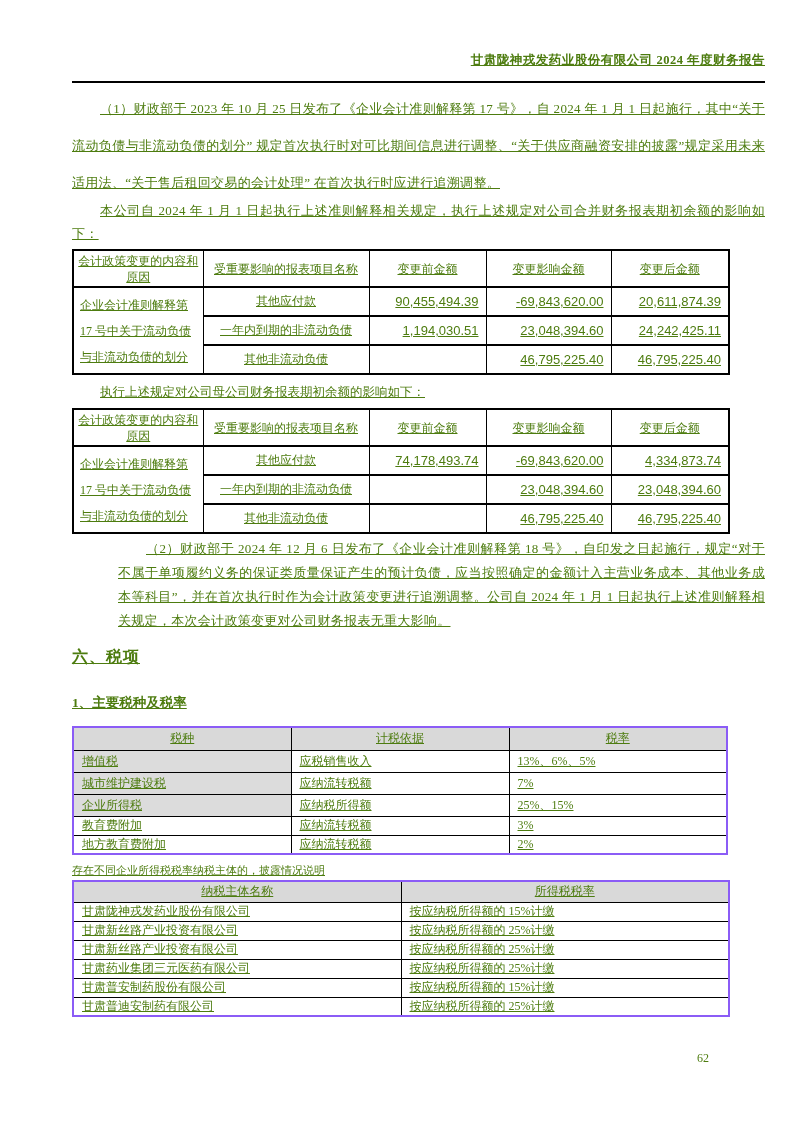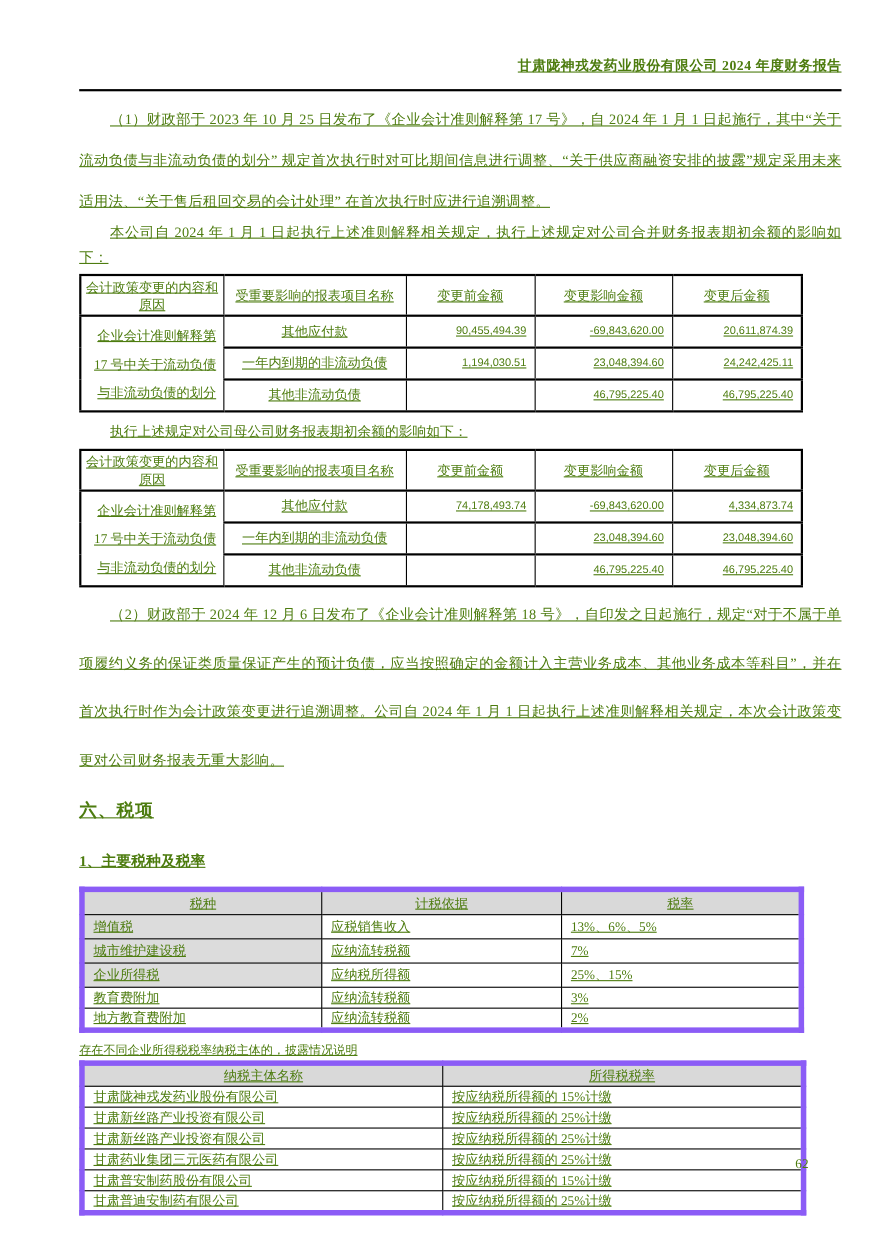--- a/index.html
+++ b/index.html
@@ -28,63 +28,63 @@
   .para {
     font-size:13px;
     line-height:37px;
     text-align:justify;
     text-indent:28px;
     letter-spacing:.3px;
   }
   .para-first { margin-top:7px; }
   .para-single { line-height:23px; margin-top:-2px; }
   .para-intro2 { font-size:12.5px; line-height:21px; margin:7px 0 5px 0; text-indent:28px; }
-  .para-last { margin-top:3px; line-height:44px; }
+  .para-last { margin-top:3px; line-height:24px;margin-left:46px; }
 
   table { border-collapse:collapse; table-layout:fixed; width:656px; }
   .t-policy { border:2px solid #000; margin-top:4px;padding-left:28px; }
   .t-policy th, .t-policy td {
     border:1px solid #000;
     border-top-width:2px; border-bottom-width:2px;
     font-size:12px; font-weight:normal;
     vertical-align:middle;
   }
   .t-policy th { height:37px; text-align:center; line-height:16px; padding:1px 4px; }
   .t-policy td { height:29px; }
   .t-policy .c-reason { width:130px; }
   .t-policy .c-item   { width:166px; }
   .t-policy .c-before { width:117px; }
   .t-policy .c-impact { width:125px; }
   .t-policy .c-after  { width:118px; }
-  .t-policy td.reason { text-align:right; padding:2px 6px; line-height:26px; }
+  .t-policy td.reason { text-align:left; padding:2px 6px; line-height:26px; }
   .t-policy td.item { text-align:center; }
   .t-policy td.num {
     text-align:right; padding-right:7px;
     font-family:"Liberation Sans","DejaVu Sans",sans-serif;
-    font-size:10px;
-  }
-
-  .t-simple { border:5px solid #8b5cf6; }
+    font-size:13px;
+  }
+
+  .t-simple { border:2px solid #8b5cf6; }
   .t-simple th, .t-simple td { border:1px solid #000; font-size:12px; font-weight:normal; vertical-align:middle; }
   .t-simple th { background:#d9d9d9; text-align:center; }
   .t-tax { margin-top:14px; }
   .t-tax th { height:23px; }
   .t-tax td { height:22px; text-align:left; padding-left:8px; }
   .t-tax td.shaded { background:#dcdcdc; }
   .t-tax tr.short td { height:19px; }
   .t-tax .c3 { width:218px; }
   .t-entity th { height:21px; }
   .t-entity td { height:19px; text-align:left; padding-left:8px; }
   .t-entity .c2 { width:328px; }
 
   h2.sec { font-size:16px; font-weight:bold; margin-top:14px; letter-spacing:1px; }
   h3.sub { font-size:13.5px; font-weight:bold; margin-top:26px; }
   .note { font-size:11px; margin:8px 0 2px 0; }
   .page-number {
-    position:absolute; right:58px; bottom:56px;
+    position:absolute; right:84px; bottom:56px;
     font-size:12px;
   }
 </style>
 </head>
 <body>
 
 <div class="page">
 
   <div class="page-header">
     <span>甘肃陇神戎发药业股份有限公司 2024 年度财务报告</span>

